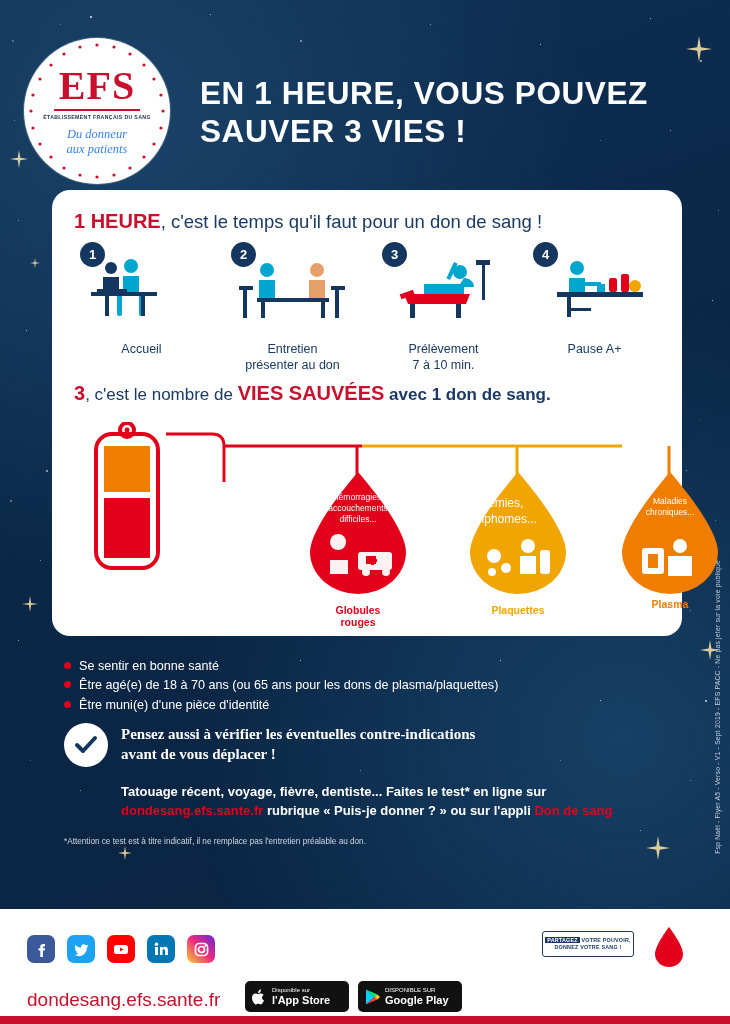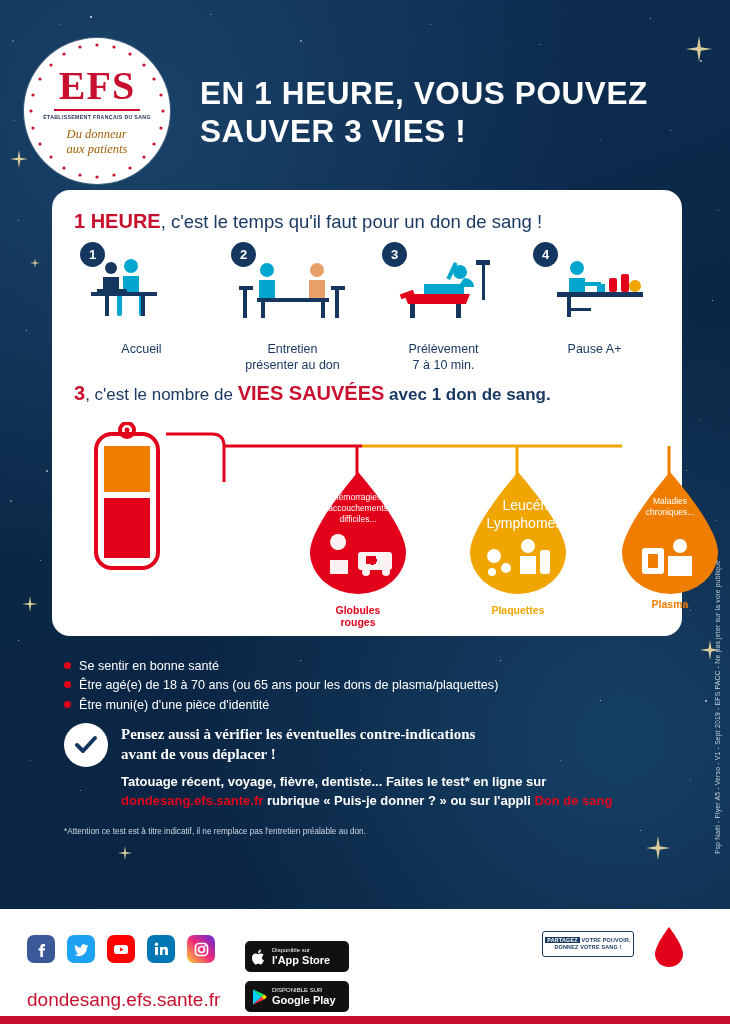--- a/index.html
+++ b/index.html
@@ -41,21 +41,21 @@
     font-weight: bold; font-size: 40px; letter-spacing: 1px;
     color: #c8102e; line-height: 1;
   }
   .logo-efs-rule { width: 86px; height: 2px; background: #c8102e; margin: 3px 0 3px; }
   .logo-sub {
     font-size: 5.2px; letter-spacing: .35px; color: #1b2f54; font-weight: bold;
     text-align: center;
   }
   .logo-tag {
     font-family: "Liberation Serif", serif; font-style: italic;
-    font-size: 12.5px; color: #a16207; text-align: left; line-height: 1.2;
+    font-size: 12.5px; color: #3b82f6; text-align: center; line-height: 1.2;
     margin-top: 7px;
   }
   .logo-dots { position:absolute; width:146px; height:146px; border-radius:50%; top:0; left:0; }
   .headline {
     position: absolute; left: 200px; top: 46px; width: 510px;
     color: #fff; font-weight: bold; font-size: 31.5px; line-height: 1.22;
     letter-spacing: .6px;
     font-stretch: condensed;
   }
   .headline div { white-space: nowrap; }
@@ -88,42 +88,42 @@
   .lower-h { font-size: 16.5px; font-weight: bold; color: #fff; }
   .bullets { margin-top: 9px; }
   .bullet { display: flex; align-items: flex-start; font-size: 12.6px; line-height: 1.45; margin-bottom: 1px; }
   .bdot { width: 7px; height: 7px; border-radius: 50%; background: #e2001a; margin: 5px 8px 0 0; flex: none; }
   .check-row { display: flex; align-items: center; margin-top: 9px; font-family: Liberation Serif, serif; }
   .check-circle {
     width: 44px; height: 44px; border-radius: 50%; background: #fff;
     display: flex; align-items: center; justify-content: center; flex: none; margin-right: 13px;
   }
   .check-text { font-size: 15px; font-weight: bold; line-height: 1.3; }
-  .tatoo { margin-top: 5px; margin-left: 57px; font-size: 13px; font-weight: bold; line-height: 1.5; }
+  .tatoo { margin-top: 15px; margin-left: 57px; font-size: 13px; font-weight: bold; line-height: 1.5; }
   .tatoo .red { color: #e2001a; }
   .note { margin-top: 16px; margin-left: 0; font-size: 8.2px; color: #cfd9e6; }
   
   .side-text {
     position: absolute; right: 16px; top: 560px;
     transform: rotate(-90deg); transform-origin: right top;
     font-size: 6.8px; color: #c3cfde; white-space: nowrap;
     letter-spacing: .2px;
   }
   
   .footer {
     position: absolute; left: 0; bottom: 0; width: 730px; height: 115px; background: #fff;
   }
   .socials { position: absolute; left: 27px; top: 26px; display: flex; gap: 12px; }
   .soc { width: 28px; height: 28px; border-radius: 7px; display:flex; align-items:center; justify-content:center; }
   .site {
     position: absolute; left: 27px; bottom: 13px;
     font-size: 19px; color: #c8102e; font-weight: normal;
     font-family: "Liberation Sans", sans-serif;
   }
-  .stores { position: absolute; left: 245px; bottom: 12px; display: flex; gap: 9px; flex-direction: column; }
+  .stores { position: absolute; left: 245px; bottom: 12px; display: flex; gap: 9px; }
   .store {
     width: 104px; height: 31px; background: #111; border-radius: 5px; color: #fff;
     display: flex; align-items: center; padding: 0 6px; gap: 5px;
   }
   .store .st-sm { font-size: 6px; line-height: 1.1; }
   .store .st-lg { font-size: 11px; font-weight: bold; line-height: 1.1; }
   .partage {
     position: absolute; right: 96px; top: 22px; width: 92px; height: 26px;
     border: 1px solid #1b3a63; border-radius: 3px; display:flex; flex-direction:column;
     align-items:center; justify-content:center; color:#1b3a63; font-size:5.4px; font-weight:bold;
@@ -404,21 +404,21 @@
               <circle cx="44" cy="98" r="5"></circle>
               <circle cx="30" cy="102" r="4"></circle>
             <circle cx="66" cy="76" r="7"></circle>
             <path d="M58 86h16v18H58z"></path>
             <rect x="78" y="80" width="10" height="24" rx="3"></rect>
           </g>
         </svg>
         <div class="drop-label" style="color:#f0a500; margin-top:6px;">
           <div>Plaquettes</div>
         </div>
-        <div style="position:absolute; left:0; top:26px; width:112px; text-align:right; color:#fff; font-size:14px; line-height:1.3;">
+        <div style="position:absolute; left:0; top:26px; width:112px; text-align:left; color:#fff; font-size:12px; line-height:1.3;">
           <div>Leucémies,</div>
           <div>Lymphomes...</div>
         </div>
       </div>
 
       
       <div style="position:absolute; left:552px; top:58px;">
         <svg width="112" height="124" viewBox="0 0 112 124">
           <path d="M56 2 C56 2 8 56 8 82 a48 42 0 0 0 96 0 C104 56 56 2 56 2z" fill="#ef7d00"></path>
           <g fill="#fff">

